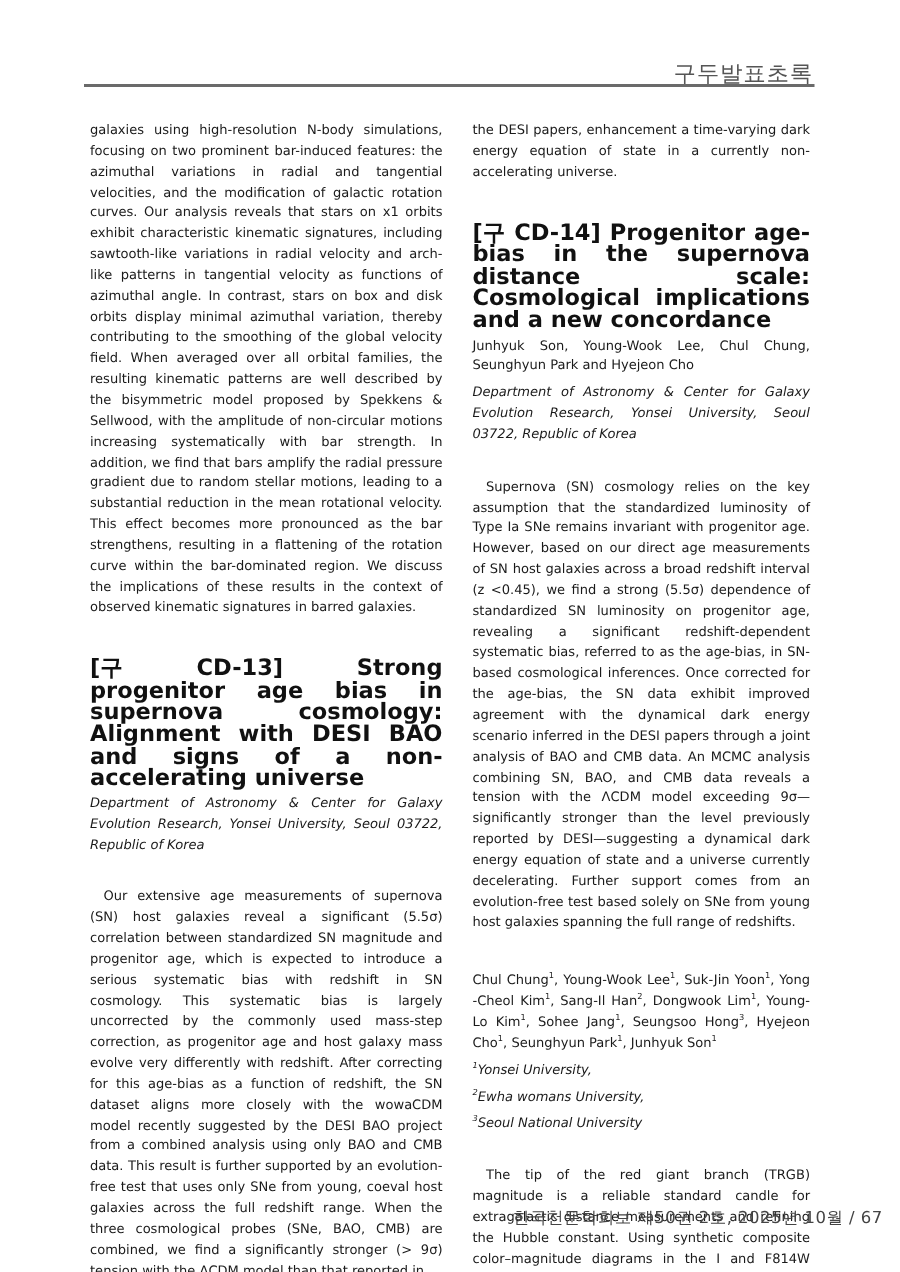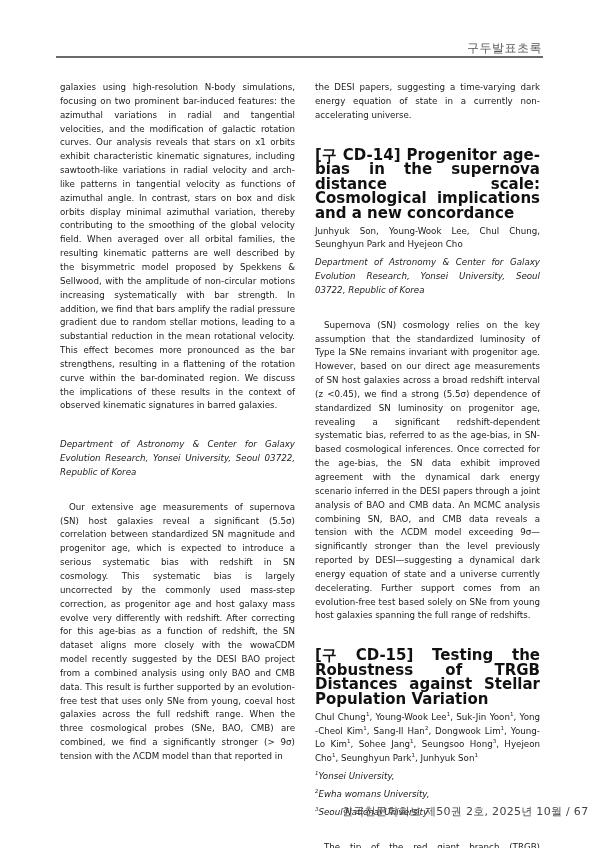--- a/index.html
+++ b/index.html
@@ -1,17 +1,17 @@
 <!DOCTYPE html>
 <html><head>
 <meta charset="utf-8">
 <style>
   html, body { margin: 0; padding: 0; background: #ffffff; }
   body { width: 600px; height: 848px; position: relative; overflow: hidden; font-family: "DejaVu Sans", "Liberation Sans", sans-serif; color: #1a1a1a; }
-  .header-title { position: absolute; right: 58px; top: 40px; font-size: 12px; color: #555; letter-spacing: 0.5px; }
+  .header-title { position: absolute; right: 58px; top: 40px; font-size: 15px; color: #555; letter-spacing: 0.5px; }
   .header-rule { position: absolute; left: 56px; top: 56px; width: 487px; height: 2px; background: #6a6a6a; }
   .col { position: absolute; top: 77px; width: 243px; font-size: 8.7px; line-height: 13.85px; }
   .col.left { left: 56px; }
   .col.right { left: 311px; width: 233px; }
   .col p { margin: 4px; text-align: justify; }
   .indent { text-indent: 9px; }
   .abs-title { font-weight: bold; font-size: 15px; line-height: 14.6px; margin: 0 0 10px 0; color: #111; }
   .authors { margin: 0; text-align: center; }
   .affil { margin: 0; font-style: italic; text-align: right; }
   .gap-s { height: 13px; }
@@ -24,39 +24,39 @@
 
 <div>
   <div class="header-title">구두발표초록</div>
   <div class="header-rule"></div>
 </div>
 
 <div class="col left">
   <p>galaxies using high-resolution N-body simulations, focusing on two prominent bar-induced features: the azimuthal variations in radial and tangential velocities, and the modification of galactic rotation curves. Our analysis reveals that stars on x1 orbits exhibit characteristic kinematic signatures, including sawtooth-like variations in radial velocity and arch-like patterns in tangential velocity as functions of azimuthal angle. In contrast, stars on box and disk orbits display minimal azimuthal variation, thereby contributing to the smoothing of the global velocity field. When averaged over all orbital families, the resulting kinematic patterns are well described by the bisymmetric model proposed by Spekkens &amp; Sellwood, with the amplitude of non-circular motions increasing systematically with bar strength. In addition, we find that bars amplify the radial pressure gradient due to random stellar motions, leading to a substantial reduction in the mean rotational velocity. This effect becomes more pronounced as the bar strengthens, resulting in a flattening of the rotation curve within the bar-dominated region. We discuss the implications of these results in the context of observed kinematic signatures in barred galaxies.</p>
   <div class="gap-m"></div>
   <section>
+    <p class="abs-title">[구 CD-13] Strong progenitor age bias in supernova cosmology: Alignment with DESI BAO and signs of a non-accelerating universe</p>
     <p class="affil">Department of Astronomy &amp; Center for Galaxy Evolution Research, Yonsei University, Seoul 03722, Republic of Korea</p>
     <div class="gap-s"></div>
     <p class="indent">Our extensive age measurements of supernova (SN) host galaxies reveal a significant (5.5σ) correlation between standardized SN magnitude and progenitor age, which is expected to introduce a serious systematic bias with redshift in SN cosmology.  This systematic bias is largely uncorrected by the commonly used mass-step correction, as progenitor age and host galaxy mass evolve very differently with redshift. After correcting for this age-bias as a function of redshift, the SN dataset aligns more closely with the wowaCDM model recently suggested by the DESI BAO project from a combined analysis using only BAO and CMB data. This result is further supported by an evolution-free test that uses only SNe from young, coeval host galaxies across the full redshift range. When the three cosmological probes (SNe, BAO, CMB) are combined, we find a significantly stronger (&gt; 9σ) tension with the ΛCDM model than that reported in</p>
   </section>
 </div>
 
 <div class="col right">
-  <p>the DESI papers, suggesting a time-varying dark energy equation of state in a currently non-accelerating universe.</p>
+  <p>the DESI papers, enhancement a time-varying dark energy equation of state in a currently non-accelerating universe.</p>
   <div class="gap-m"></div>
   <section>
     <p class="abs-title">[구 CD-14] Progenitor age-bias in the supernova distance scale: Cosmological implications and a new concordance</p>
     <p class="authors">Junhyuk Son, Young-Wook Lee, Chul Chung, Seunghyun Park and Hyejeon Cho</p>
     <p class="affil">Department of Astronomy &amp; Center for Galaxy Evolution Research, Yonsei University, Seoul 03722, Republic of Korea</p>
     <div class="gap-s"></div>
     <p class="indent">Supernova (SN) cosmology relies on the key assumption that the standardized luminosity of Type Ia SNe remains invariant with progenitor age. However, based on our direct age measurements of SN host galaxies across a broad redshift interval (z &lt;0.45), we find a strong (5.5σ) dependence of standardized SN luminosity on progenitor age, revealing a significant redshift-dependent systematic bias, referred to as the age-bias, in SN-based cosmological inferences. Once corrected for the age-bias, the SN data exhibit improved agreement with the dynamical dark energy scenario inferred in the DESI papers through a joint analysis of BAO and CMB data. An MCMC analysis combining SN, BAO, and CMB data reveals a tension with the ΛCDM model exceeding 9σ—significantly stronger than the level previously reported by DESI—suggesting a dynamical dark energy equation of state and a universe currently decelerating. Further support comes from an evolution-free test based solely on SNe from young host galaxies spanning the full range of redshifts.</p>
   </section>
   <div class="gap-m"></div>
   <section>
-    <p class="abs-title">[구 CD-15] Testing the Robustness of TRGB Distances against Stellar Population Variation</p>
     <p class="authors" id="cd15-authors"><span>Chul Chung</span><sup>1</sup>, <span>Young-Wook Lee</span><sup>1</sup>, <span>Suk-Jin Yoon</span><sup>1</sup>, <span>Yong -Cheol Kim</span><sup>1</sup>, <span>Sang-Il Han</span><sup>2</sup>, <span>Dongwook Lim</span><sup>1</sup>, <span>Young-Lo Kim</span><sup>1</sup>, <span>Sohee Jang</span><sup>1</sup>, <span>Seungsoo Hong</span><sup>3</sup>, <span>Hyejeon Cho</span><sup>1</sup>, <span>Seunghyun Park</span><sup>1</sup>, <span>Junhyuk Son</span><sup>1</sup></p>
     <div id="cd15-affils">
         <p class="affil"><sup>1</sup>Yonsei University,</p>
         <p class="affil"><sup>2</sup>Ewha womans University,</p>
         <p class="affil"><sup>3</sup>Seoul National University</p>
       </div>
     <div class="gap-s"></div>
     <p class="indent">The tip of the red giant branch (TRGB) magnitude is a reliable standard candle for extragalactic distance measurements and refining the Hubble constant. Using synthetic composite color–magnitude diagrams in the I and F814W bands, we investigate the effects of metallicity, α-elements enhancement, helium abundance, and age on TRGB luminosity. Metallicity</p>
   </section>
 </div>

